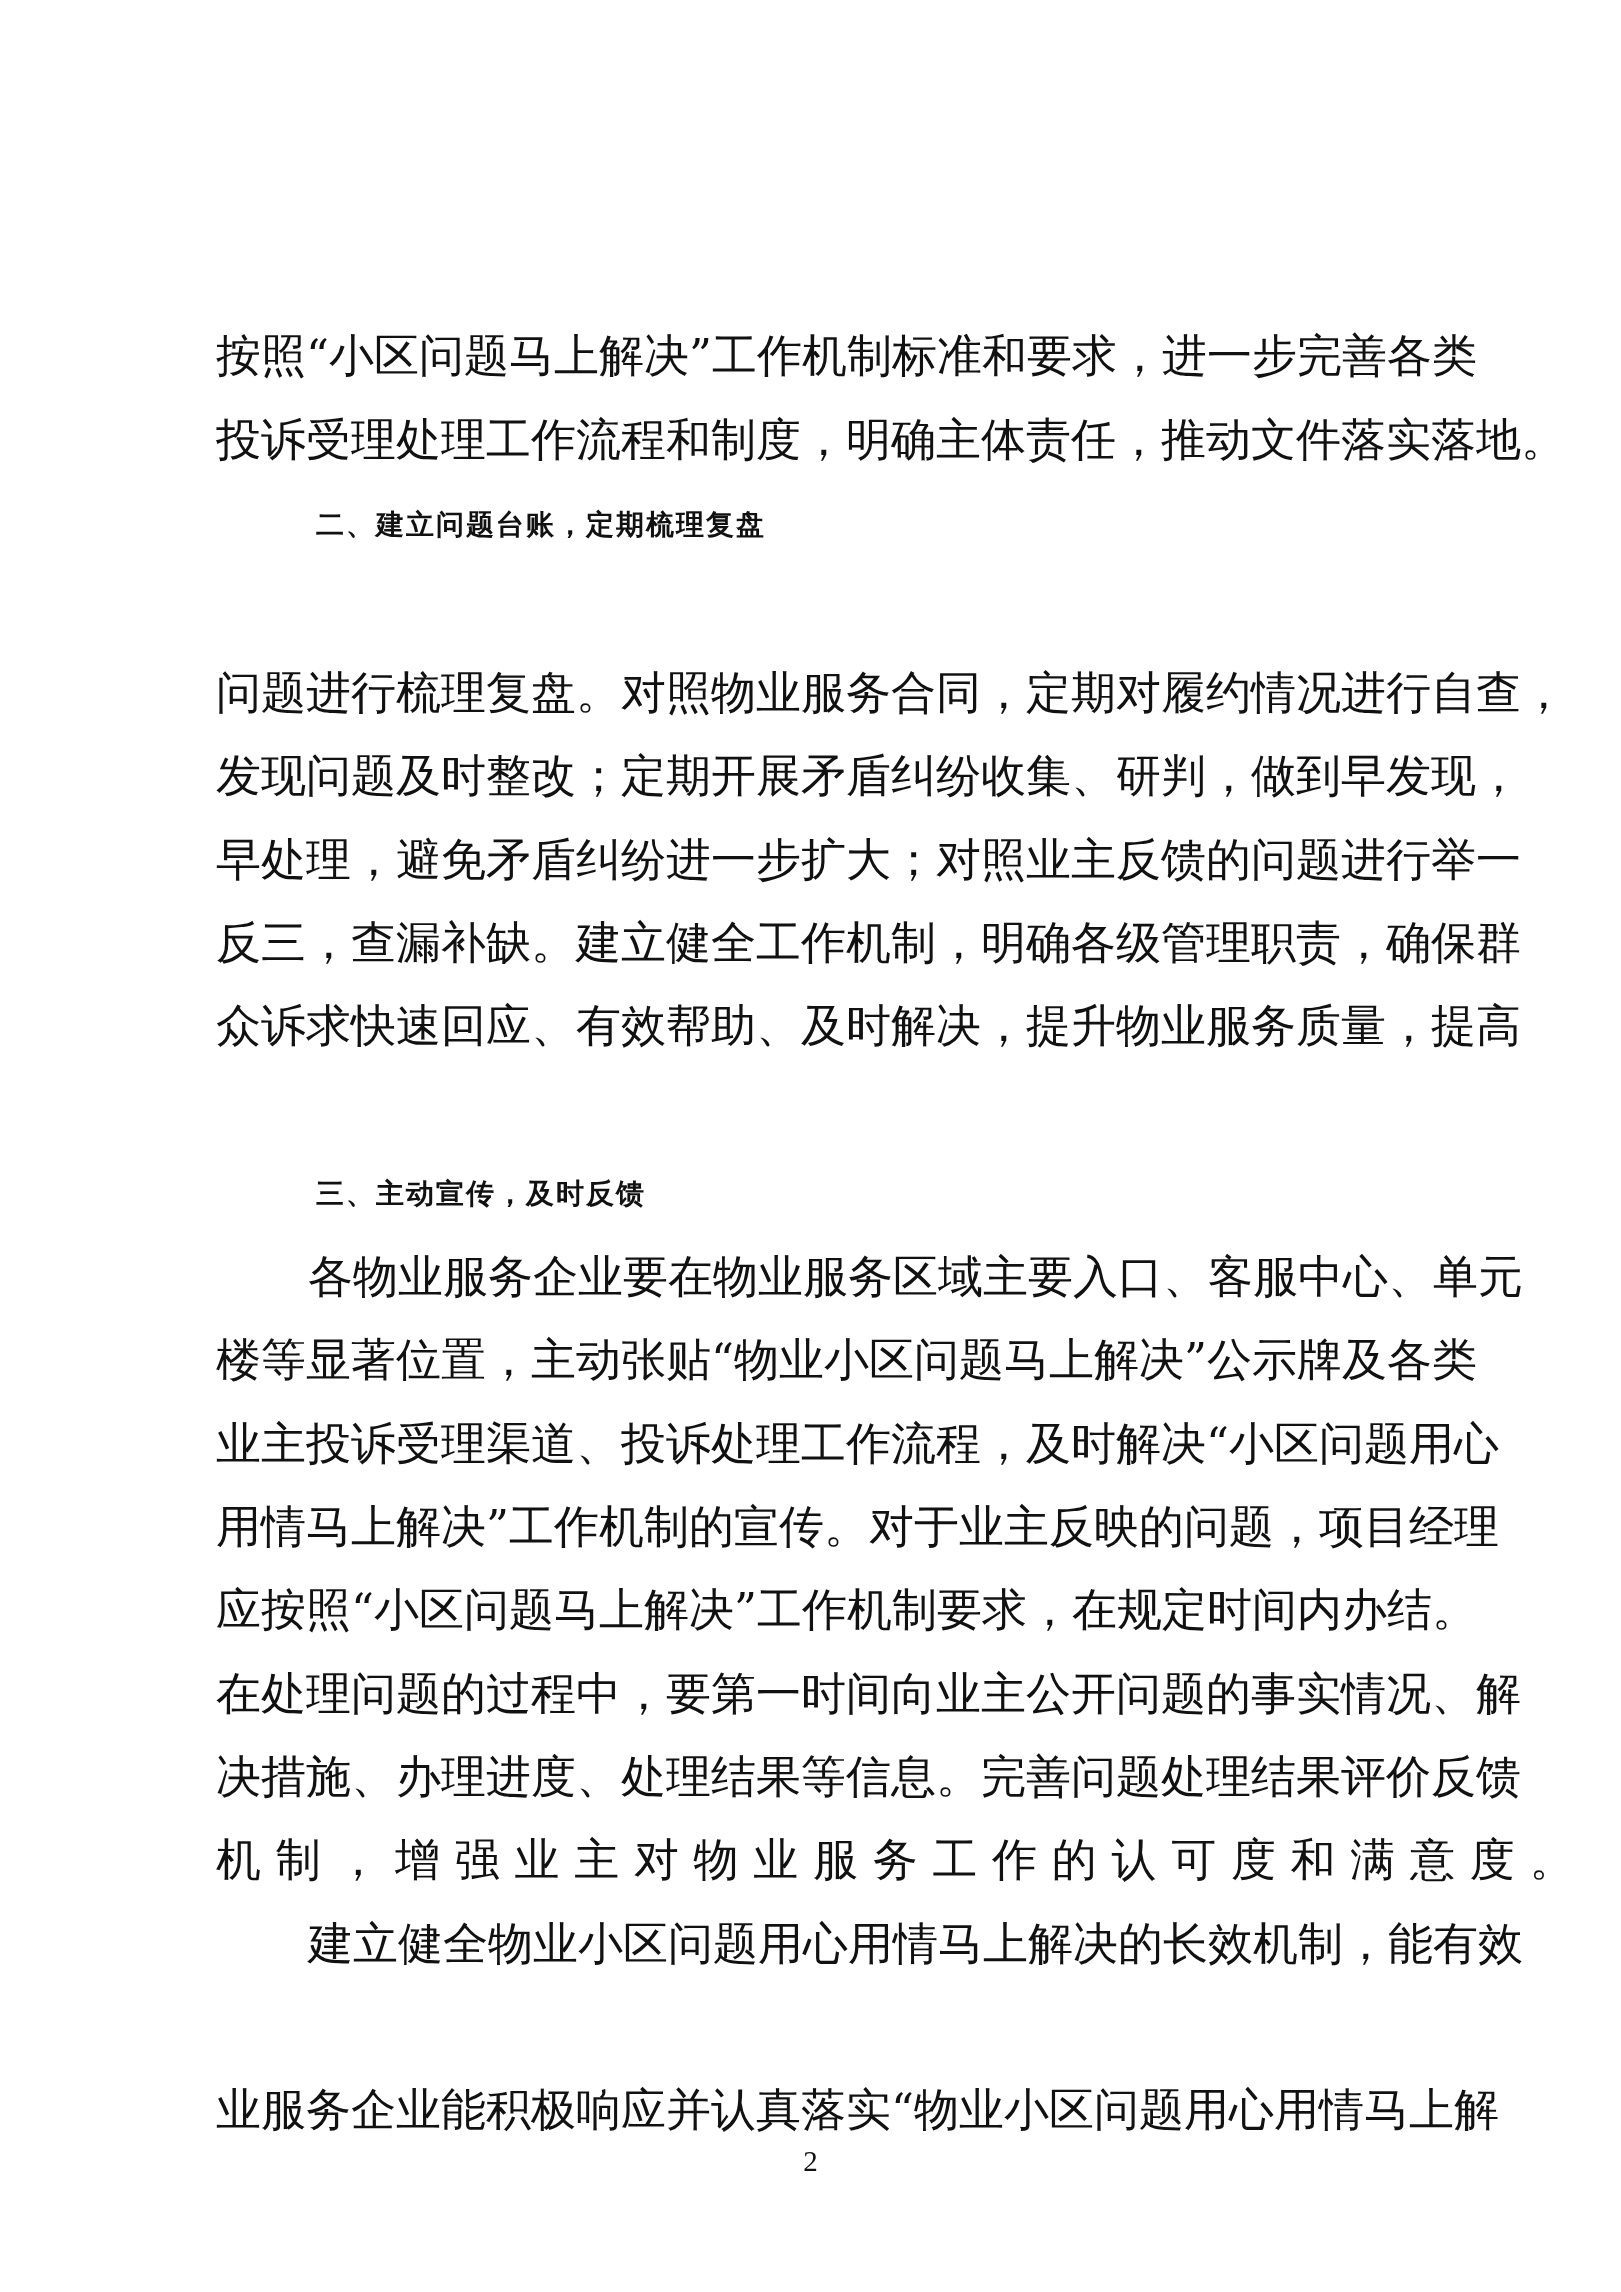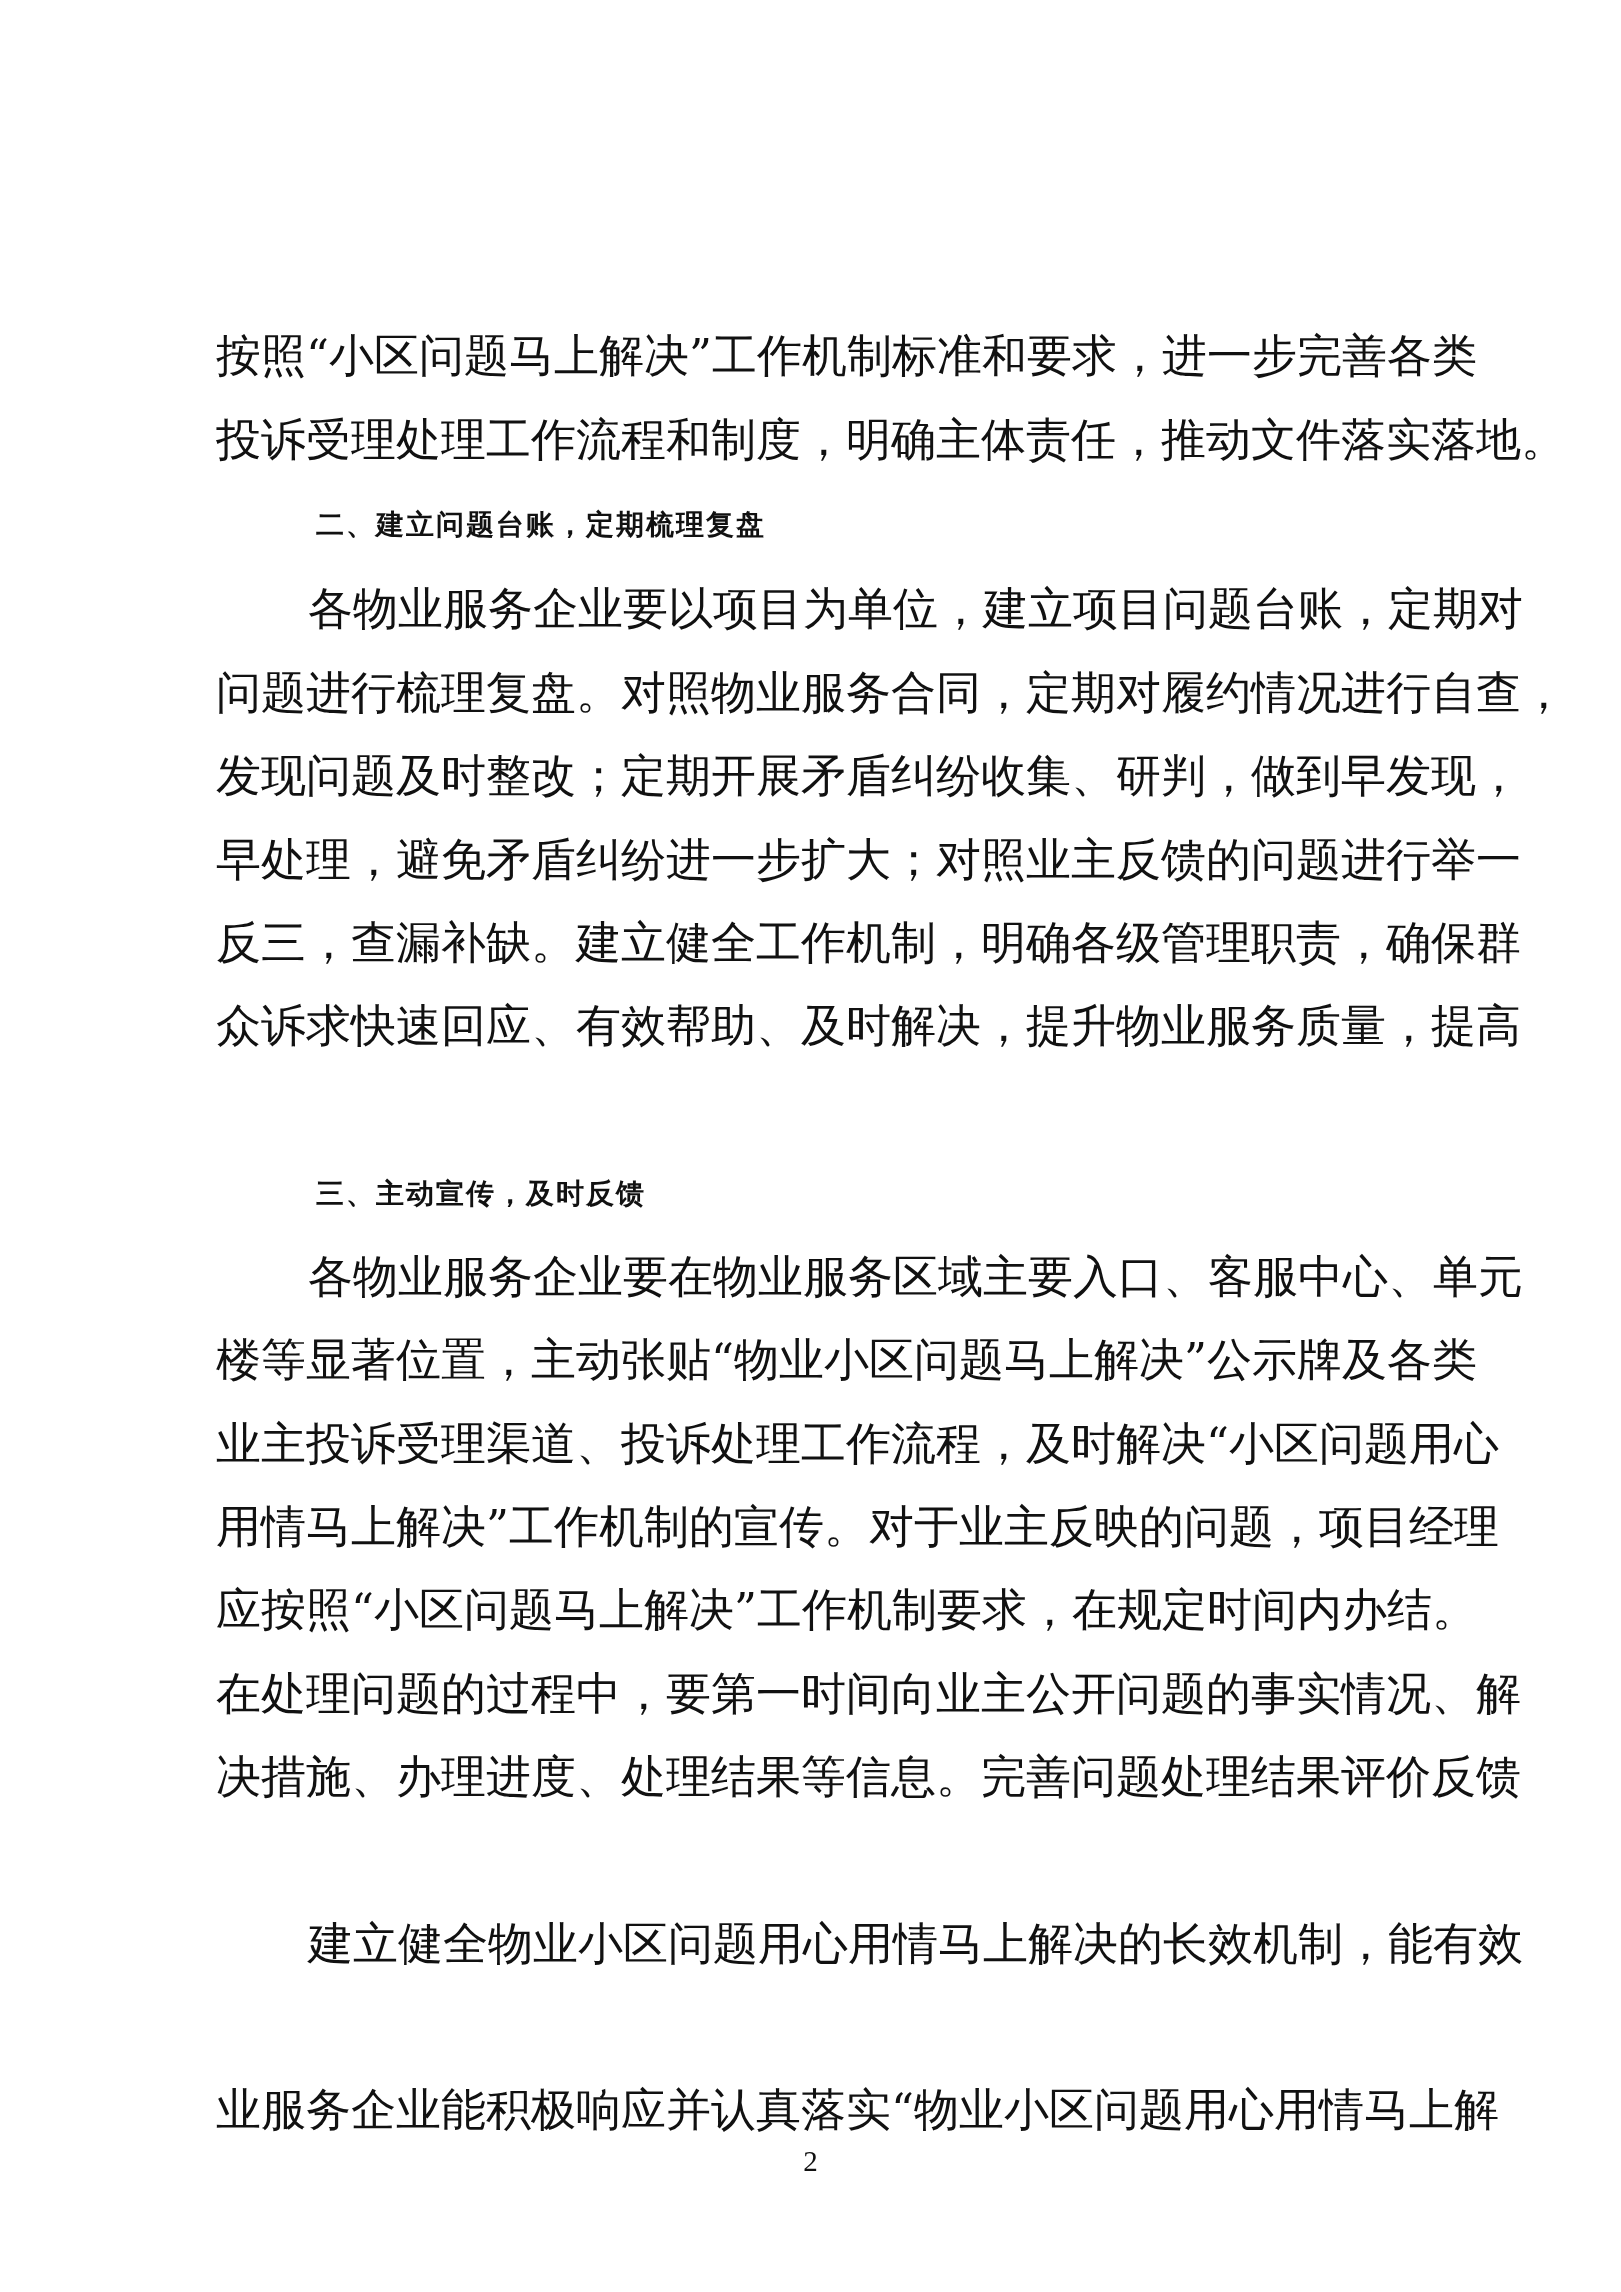--- a/index.html
+++ b/index.html
@@ -45,35 +45,35 @@
 </head>
 <body>
 
 <div class="page">
 
   <div class="line" style="top:306px">按照“小区问题马上解决”工作机制标准和要求，进一步完善各类</div>
   <div class="line" style="top:390px">投诉受理处理工作流程和制度，明确主体责任，推动文件落实落地。</div>
 
   <div class="heading" style="top:475px">二、建立问题台账，定期梳理复盘</div>
 
-  <div class="line indent" style="top:559px">各物业服务企业要以项目为单位，建立项目问题台账，定期对</div>
   <div class="line" style="top:643px">问题进行梳理复盘。对照物业服务合同，定期对履约情况进行自查，</div>
   <div class="line" style="top:726px">发现问题及时整改；定期开展矛盾纠纷收集、研判，做到早发现，</div>
   <div class="line" style="top:810px">早处理，避免矛盾纠纷进一步扩大；对照业主反馈的问题进行举一</div>
   <div class="line" style="top:893px">反三，查漏补缺。建立健全工作机制，明确各级管理职责，确保群</div>
   <div class="line" style="top:976px">众诉求快速回应、有效帮助、及时解决，提升物业服务质量，提高</div>
 
   <div class="heading" style="top:1144px">三、主动宣传，及时反馈</div>
 
   <div class="line" style="top:1310px">楼等显著位置，主动张贴“物业小区问题马上解决”公示牌及各类</div>
   <div class="line indent" style="top:1227px">各物业服务企业要在物业服务区域主要入口、客服中心、单元</div>
   <div class="line" style="top:1394px">业主投诉受理渠道、投诉处理工作流程，及时解决“小区问题用心</div>
   <div class="line" style="top:1477px">用情马上解决”工作机制的宣传。对于业主反映的问题，项目经理</div>
   <div class="line" style="top:1644px">在处理问题的过程中，要第一时间向业主公开问题的事实情况、解</div>
   <div class="line" style="top:1560px">应按照“小区问题马上解决”工作机制要求，在规定时间内办结。</div>
   <div class="line" style="top:1727px">决措施、办理进度、处理结果等信息。完善问题处理结果评价反馈</div>
+  <div class="line last" style="top:1810px">机制，增强业主对物业服务工作的认可度和满意度。</div>
 
   <div class="line indent" style="top:1894px">建立健全物业小区问题用心用情马上解决的长效机制，能有效</div>
   <div class="line" style="top:2060px">业服务企业能积极响应并认真落实“物业小区问题用心用情马上解</div>
 
   <div class="page-number">2</div>
 </div>
 
 
 </body></html>

